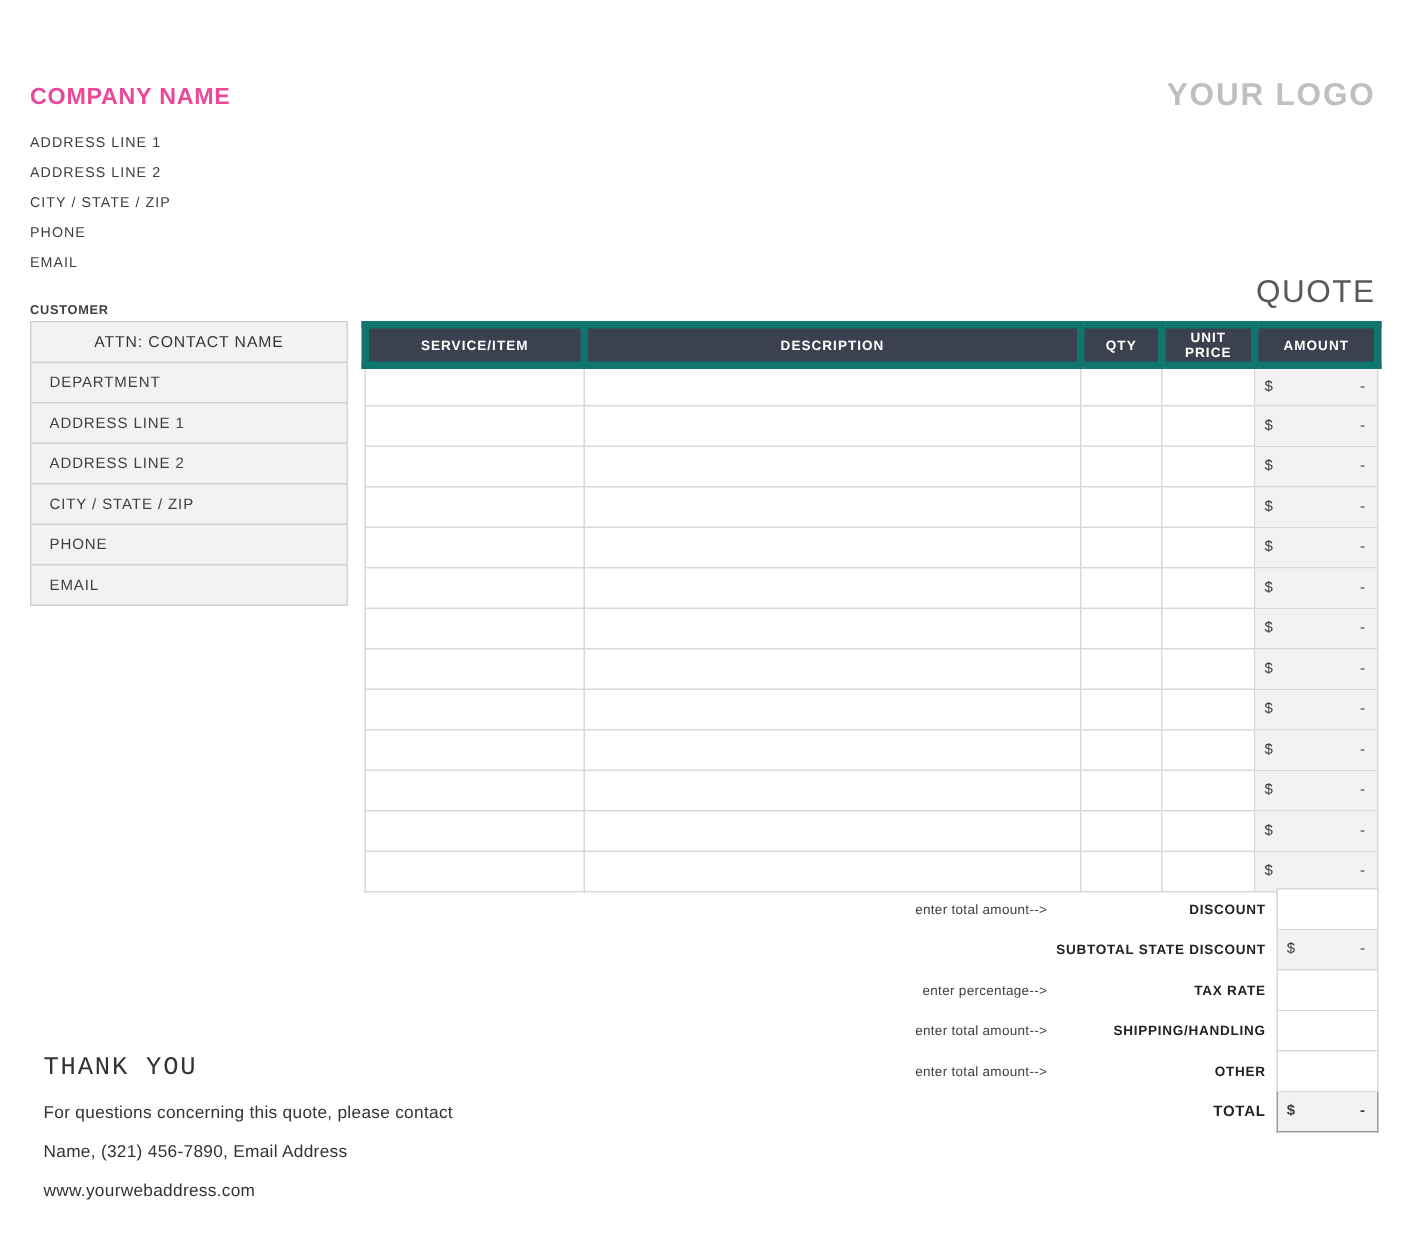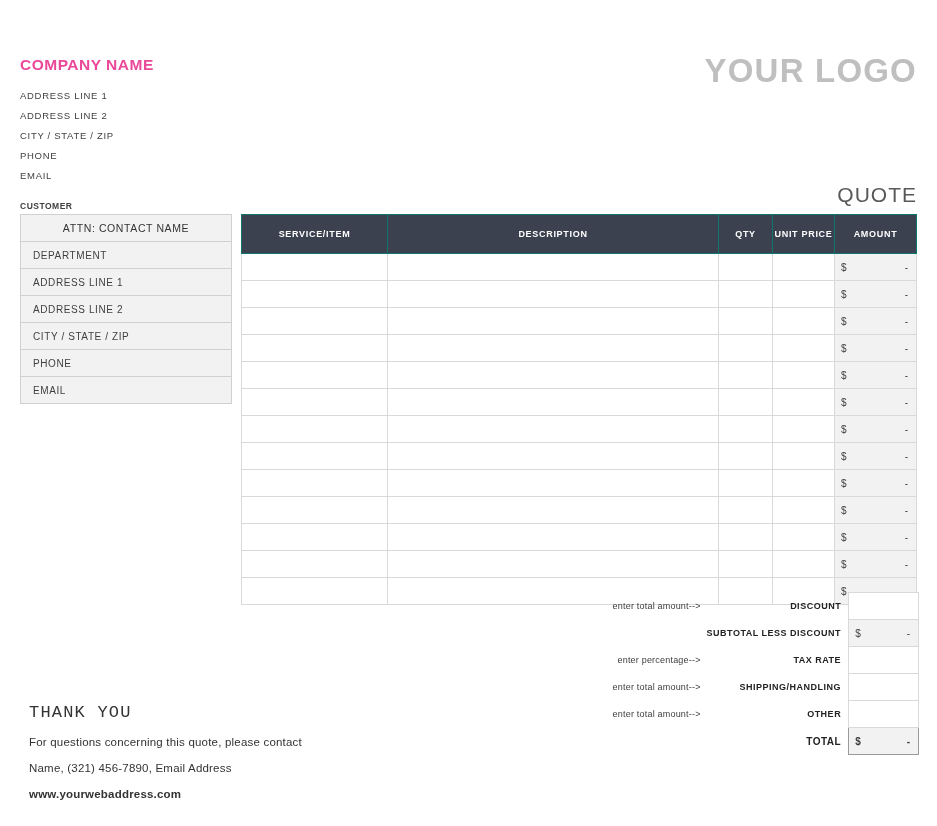--- a/index.html
+++ b/index.html
@@ -44,21 +44,21 @@
     font-size: 9.5px;
     letter-spacing: 0.7px;
     line-height: 20px;
     white-space: nowrap;
   }
 
   
   .your-logo {
     position: absolute;
     right: 20px; top: 52px;
-    font-size: 33px;
+    font-size: 21px;
     font-weight: bold;
     letter-spacing: 1.2px;
     color: #bfbfbf;
   }
 
   
   .quote-word {
     position: absolute;
     right: 20px; top: 183px;
     font-size: 21px;
@@ -102,22 +102,22 @@
     position: absolute;
     left: 241px; top: 214px;
     border-collapse: collapse;
   }
   .items-table th {
     background: #3b414f;
     color: #ffffff;
     font-size: 9px;
     font-weight: bold;
     letter-spacing: 0.7px;
-    height: 39px;
-    border: 1px solid #0f766e;
+    height: 26px;
+    border: 5px solid #0f766e;
     text-align: center;
     vertical-align: middle;
   }
   .items-table td {
     border: 1px solid #d9d9d9;
     height: 27px;
     padding: 0;
     background: #ffffff;
   }
   .col-service { width: 146px; }
@@ -225,21 +225,21 @@
     letter-spacing: 1.2px;
     color: #333333;
     font-family: Liberation Mono, monospace;
   }
   .thanks p {
     margin: 0 0 14px 0;
     font-size: 11.5px;
     color: #333333;
     letter-spacing: 0.2px;
   }
-  .thanks p:last-child { margin-bottom: 16px; font-weight: bold; }
+  .thanks p:last-child { margin-bottom: 16px; }
 </style>
 </head>
 <body>
 
 <div class="page">
 
 
   <div class="company-name">COMPANY NAME</div>
   <div class="company-lines">
     <div>ADDRESS LINE 1</div>
@@ -427,21 +427,21 @@
   <div class="totals">
     <table class="totals-table">
       <tbody id="totals-body">
           <tr>
             <td class="hint">enter total amount--&gt;</td>
             <td class="label">DISCOUNT</td>
             <td class="value input-cell"></td>
           </tr>
           <tr>
             <td class="hint"></td>
-            <td class="label">SUBTOTAL LESS DISCOUNT</td>
+            <td class="label">SUBTOTAL STATE DISCOUNT</td>
             <td class="value">
               <span class="dollar">$</span>
               <span class="dash">-</span>
             </td>
           </tr>
           <tr>
             <td class="hint">enter percentage--&gt;</td>
             <td class="label">TAX RATE</td>
             <td class="value input-cell"></td>
           </tr>

